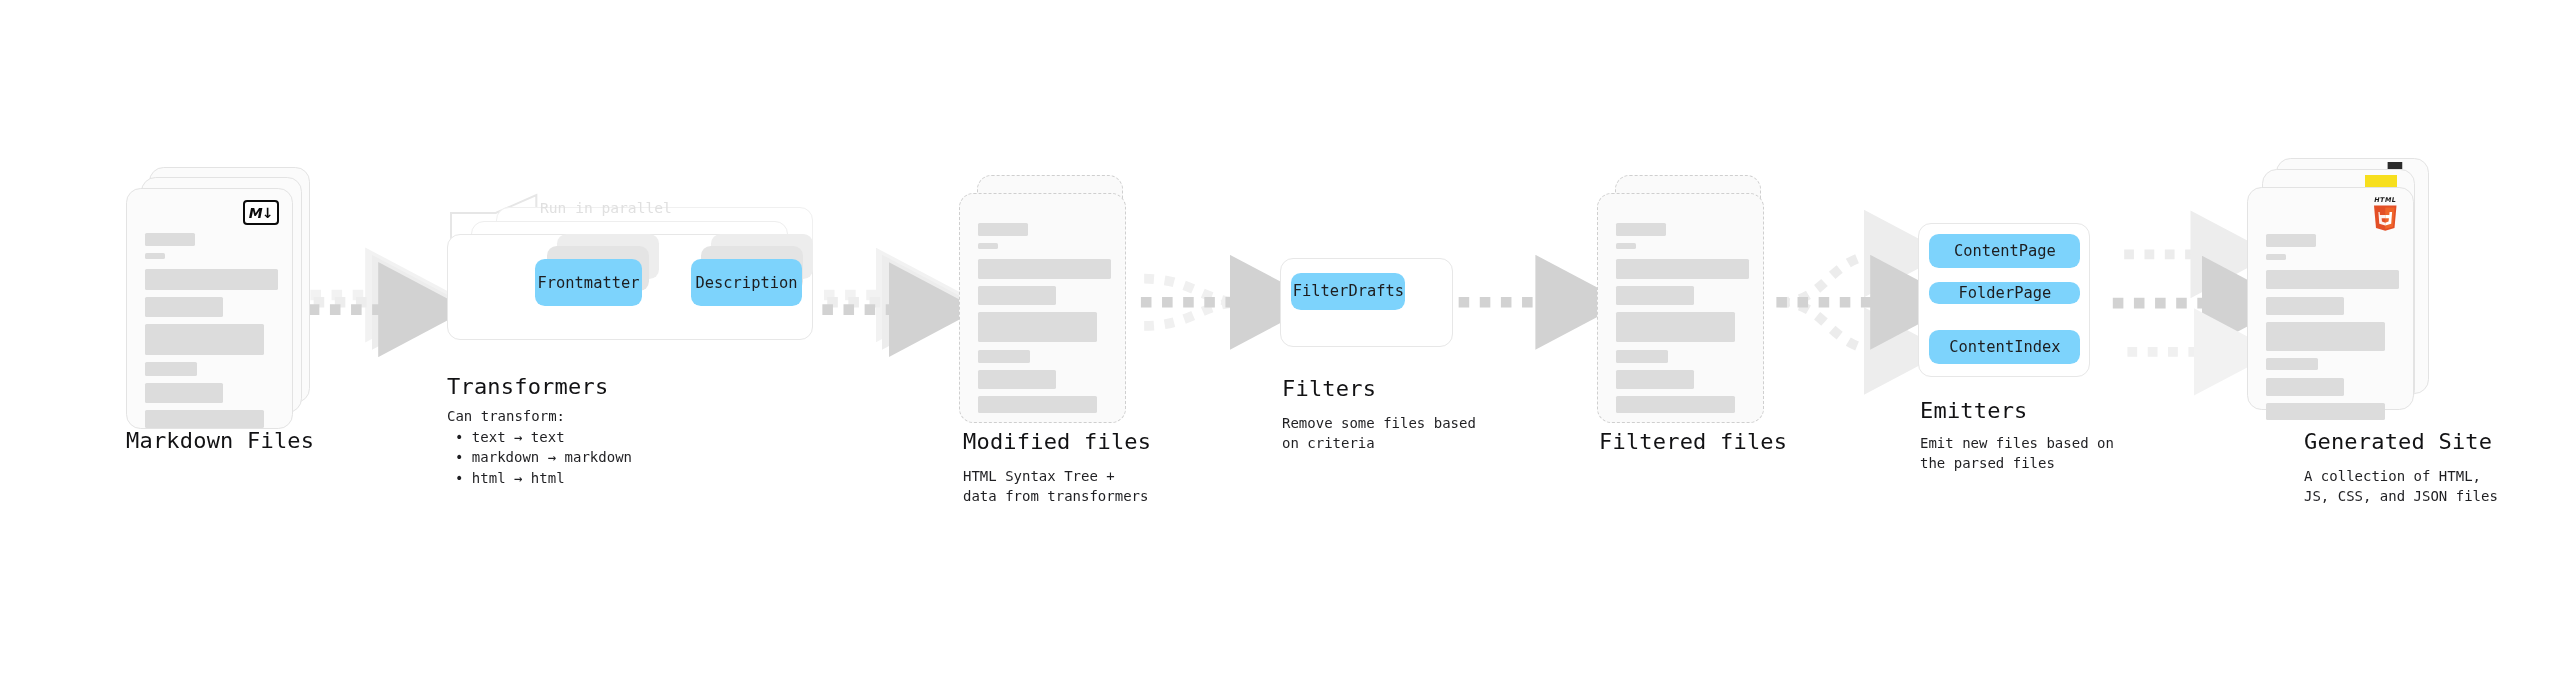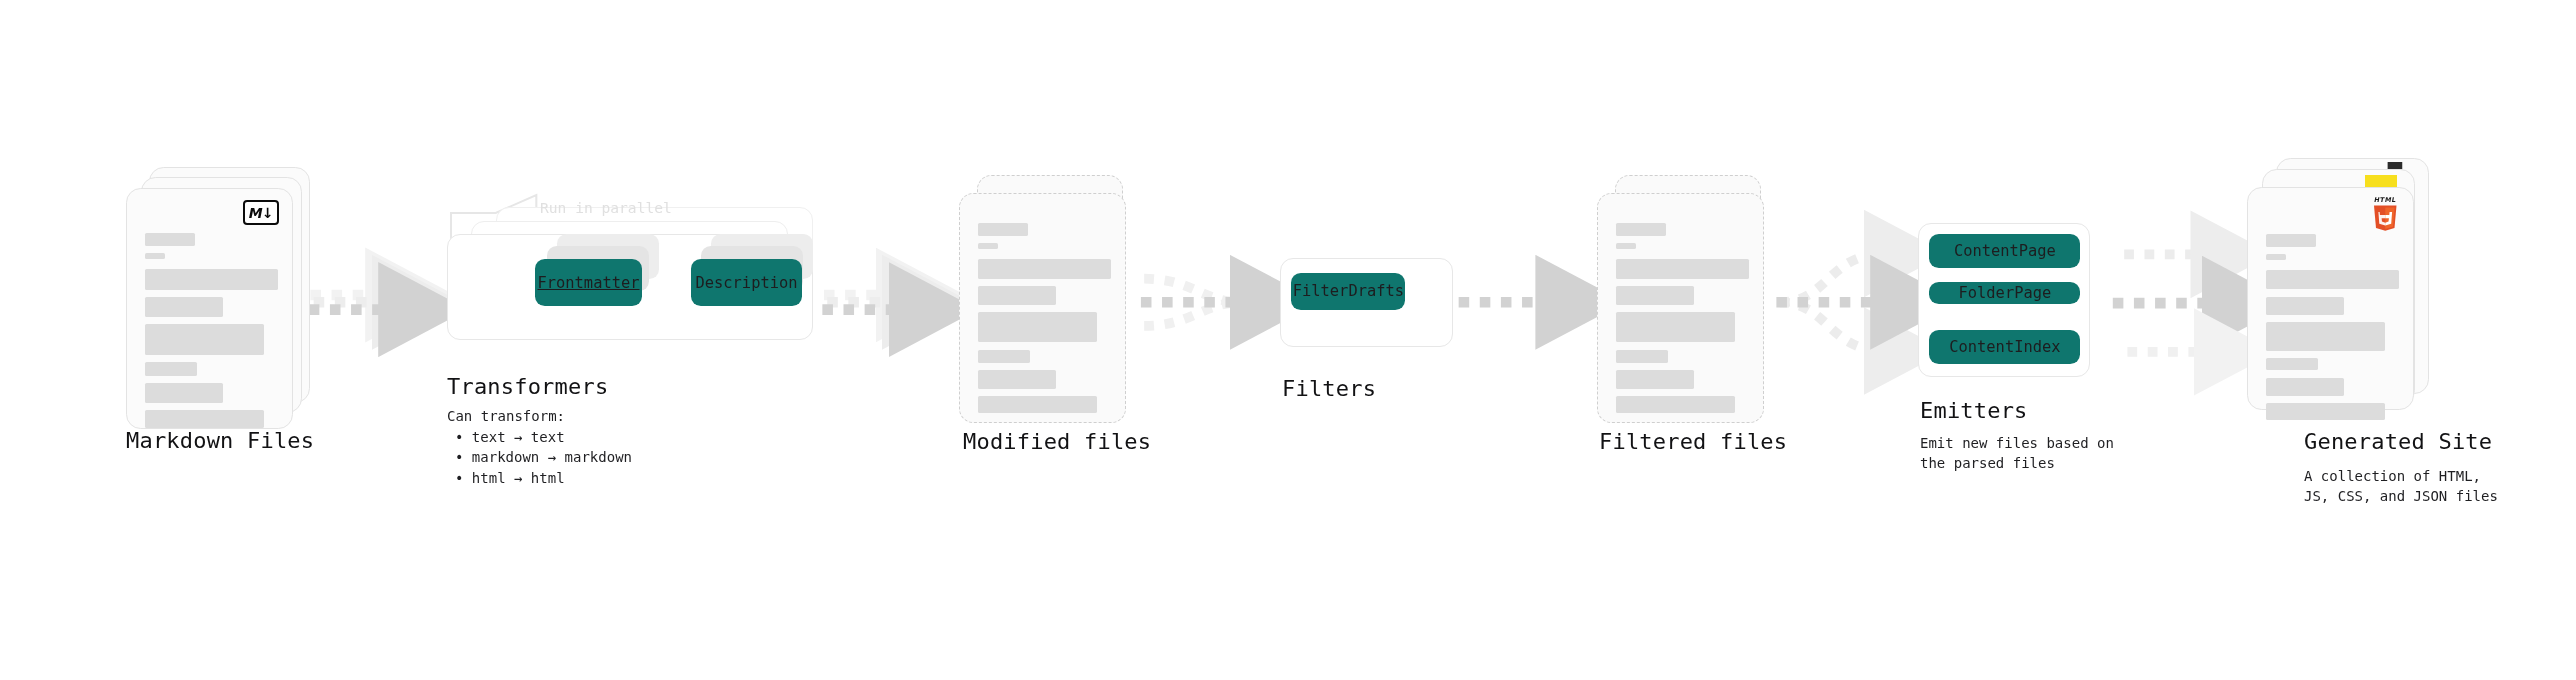--- a/index.html
+++ b/index.html
@@ -46,21 +46,21 @@
   
   .gbox{
     position:absolute;
     border:1.6px solid #e7e7e7;
     border-radius:13px;
     background:#ffffff;
     box-sizing:border-box;
   }
   .pill{
     position:absolute;
-    background:#0f766e;
+    background:#7dd3fc;
     border-radius:9.8px;
     display:flex;align-items:center;justify-content:center;
     font-size:15.4px;color:#1d1d1f;white-space:nowrap;
     box-sizing:border-box;
   }
   .pill.ghost1{background:#e4e4e4;}
   .pill.ghost2{background:#ededed;}
 
   
   .cap-title{
@@ -192,21 +192,21 @@
 
     <div class="gbox" style="left:53px;top:19.5px;width:317px;height:114px;border-color:#f0f0f0;"></div>
     <div class="gbox" style="left:28.4px;top:34px;width:317px;height:114px;border-color:#eeeeee;"></div>
     <div class="gbox" style="left:4.1px;top:47px;width:366px;height:106px;border-color:#e7e7e7;"></div>
 
     <div class="pill ghost2" style="left:114px;top:47px;width:102px;height:45px;"></div>
     <div class="pill ghost1" style="left:104px;top:59px;width:102px;height:45px;"></div>
     <div class="pill ghost2" style="left:268px;top:47px;width:102px;height:45px;"></div>
     <div class="pill ghost1" style="left:258px;top:59px;width:102px;height:45px;"></div>
 
-    <div class="pill" style="left:92px;top:72px;width:107px;height:47px;text-decoration:underline;">
+    <div class="pill" style="left:92px;top:72px;width:107px;height:47px;">
       <span>Frontmatter</span>
     </div>
     <div class="pill" style="left:248px;top:72px;width:111px;height:47px;">
       <span>Description</span>
     </div>
   </div>
   <div class="note" style="left:540px;top:199px;">Run in parallel</div>
   <div class="cap-title" style="left:447px;top:374px;">Transformers</div>
   <div class="cap-sub" style="left:447px;top:406px;">Can transform:</div>
   <ul class="bullets" style="left:455px;top:427px;">
@@ -226,28 +226,32 @@
           <div class="line" style="width:78px;height:18.7px;"></div>
           <div class="line" style="width:119px;height:30px;"></div>
           <div class="line" style="width:52px;height:13px;"></div>
           <div class="line" style="width:78px;height:18.7px;"></div>
           <div class="line" style="width:119px;height:17px;"></div>
         </div>
       </div>
     </div>
   </div>
   <div class="cap-title" style="left:963px;top:429px;">Modified files</div>
+  <div class="cap-sub" style="left:963px;top:466px;">HTML Syntax Tree +
+data from transformers</div>
 
   <div class="stage" style="left:1280px;top:258px;width:179px;height:89px;padding-left:44px;">
     <div class="gbox" style="left:0px;top:0px;width:173px;height:89px;"></div>
     <div class="pill" style="left:11.4px;top:14.6px;width:114px;height:37px;">
       <span>FilterDrafts</span>
     </div>
   </div>
   <div class="cap-title" style="left:1282px;top:376px;">Filters</div>
+  <div class="cap-sub" style="left:1282px;top:413px;">Remove some files based
+on criteria</div>
 
   <div class="stage" style="left:1597px;top:175px;">
     <div class="doc-stack" style="width:179px;height:268px;">
       <div class="doc dashed" style="left:18px;top:0px;width:146px;height:228px;"></div>
       <div class="doc dashed" style="left:0px;top:18px;width:167px;height:230px;">
         <div class="doc-lines" style="top:29px;">
           <div class="line" style="width:50px;height:13px;"></div>
           <div class="line" style="width:19.5px;height:5.7px;margin-bottom:9.8px;"></div>
           <div class="line" style="width:133px;height:20.3px;"></div>
           <div class="line" style="width:78px;height:18.7px;"></div>

